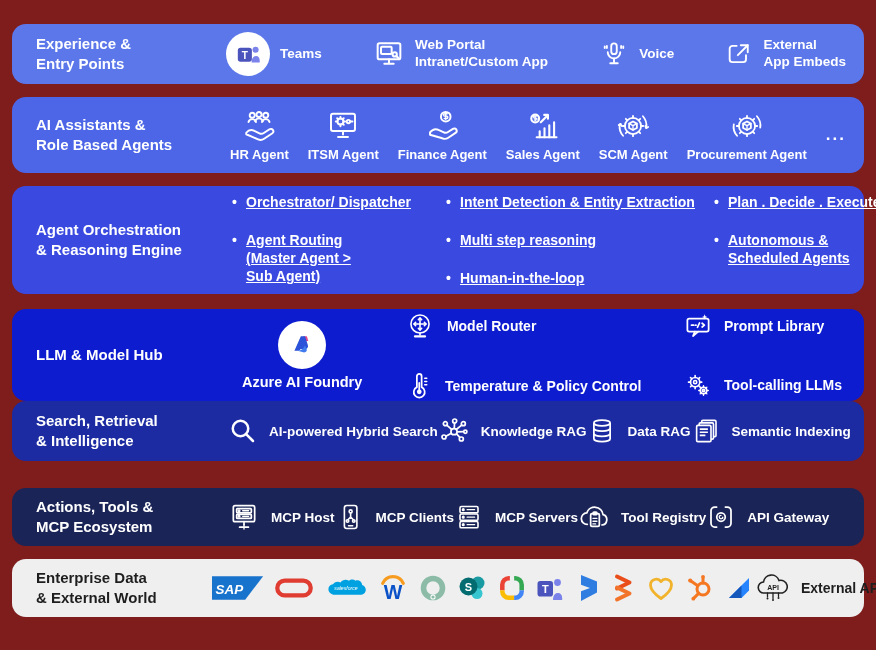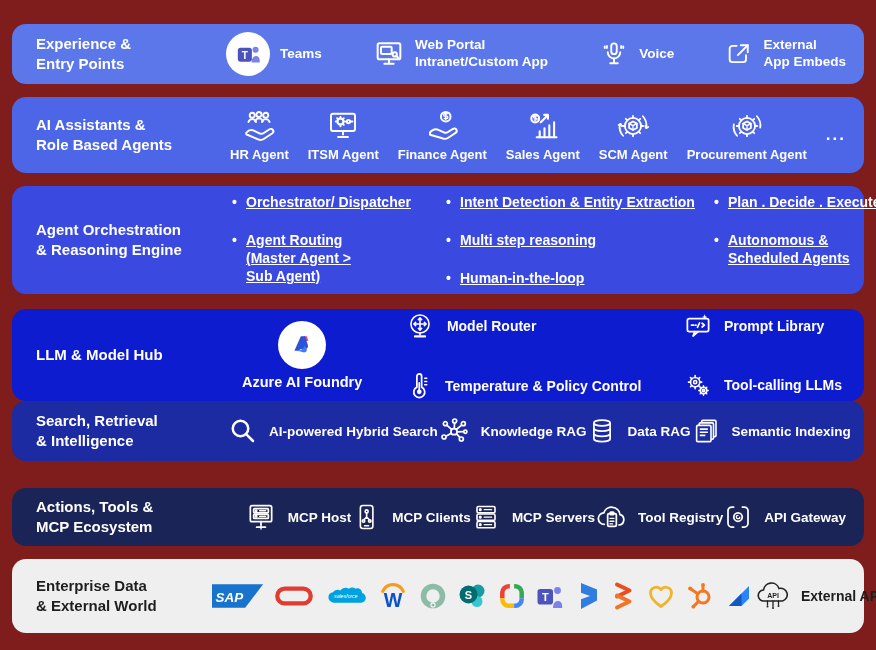--- a/index.html
+++ b/index.html
@@ -6,21 +6,21 @@
   .canvas{position:relative;width:876px;height:650px;background:#7f1d1d;overflow:hidden;
           font-family:"Liberation Sans",sans-serif;}
   .band{position:absolute;left:12px;width:852px;border-radius:14px;color:#fff;
         display:flex;align-items:center;box-sizing:border-box;padding:0 18px 0 24px;}
   #b1{top:24px;height:60px;background:#5C77E9;}
   #b2{top:97px;height:76px;background:#4D66E7;}
   #b3{top:186px;height:108px;background:#3A4AE1;}
   #b4{top:309px;height:92px;background:#0E1CCF;}
   #b5{top:401px;height:60px;background:#1C2BA1;}
   #b6{top:488px;height:58px;background:#1B2456;}
-  #b7{top:559px;height:74px;background:#EFEFEF;color:#1E1E1E;}
+  #b7{top:559px;height:58px;background:#EFEFEF;color:#1E1E1E;}
   .band-label{flex:0 0 168px;font-size:15px;font-weight:700;line-height:1.35;white-space:pre-line;}
   .pre{white-space:pre-line;}
   .row-content{flex:1;display:flex;align-items:center;justify-content:space-between;}
   
   .entry{display:flex;align-items:center;gap:10px;}
   .entry .lbl{font-size:13.5px;font-weight:600;line-height:1.25;}
   .circle-badge{width:44px;height:44px;border-radius:50%;background:#fff;display:flex;
                 align-items:center;justify-content:center;}
   
   .agents{flex:1;display:flex;align-items:center;justify-content:space-between;padding-left:26px;}
@@ -36,21 +36,21 @@
   
   .b4c{flex:1;display:flex;align-items:center;justify-content:space-between;padding:0 4px 0 38px;}
   .foundry{display:flex;flex-direction:column;align-items:center;gap:5px;text-align:right;}
   .foundry-circle{width:48px;height:48px;border-radius:50%;background:#fff;display:flex;
                   align-items:center;justify-content:center;}
   .foundry .lbl{font-size:14.5px;font-weight:600;}
   .vstack{display:flex;flex-direction:column;gap:29px;}
   .hitem{display:flex;align-items:center;gap:11px;}
   .hitem .lbl{font-size:14px;font-weight:600;white-space:nowrap;}
   
-  .srow{flex:1;display:flex;align-items:center;justify-content:flex-end;padding-left:24px;}
+  .srow{flex:1;display:flex;align-items:center;justify-content:flex-start;padding-left:24px;}
   .srow .hitem .lbl{font-size:13.5px;}
   
   .logos{flex:1;display:flex;align-items:center;gap:9px;margin-left:8px;}
   .logo{display:flex;align-items:center;justify-content:center;}
   .ext-api{display:flex;align-items:center;gap:9px;margin-left:auto;padding-right:4px;}
   .ext-api .lbl{font-size:14px;font-weight:600;color:#1E1E1E;white-space:nowrap;}
   svg{display:block;}
 </style>
 </head>
 <body>

